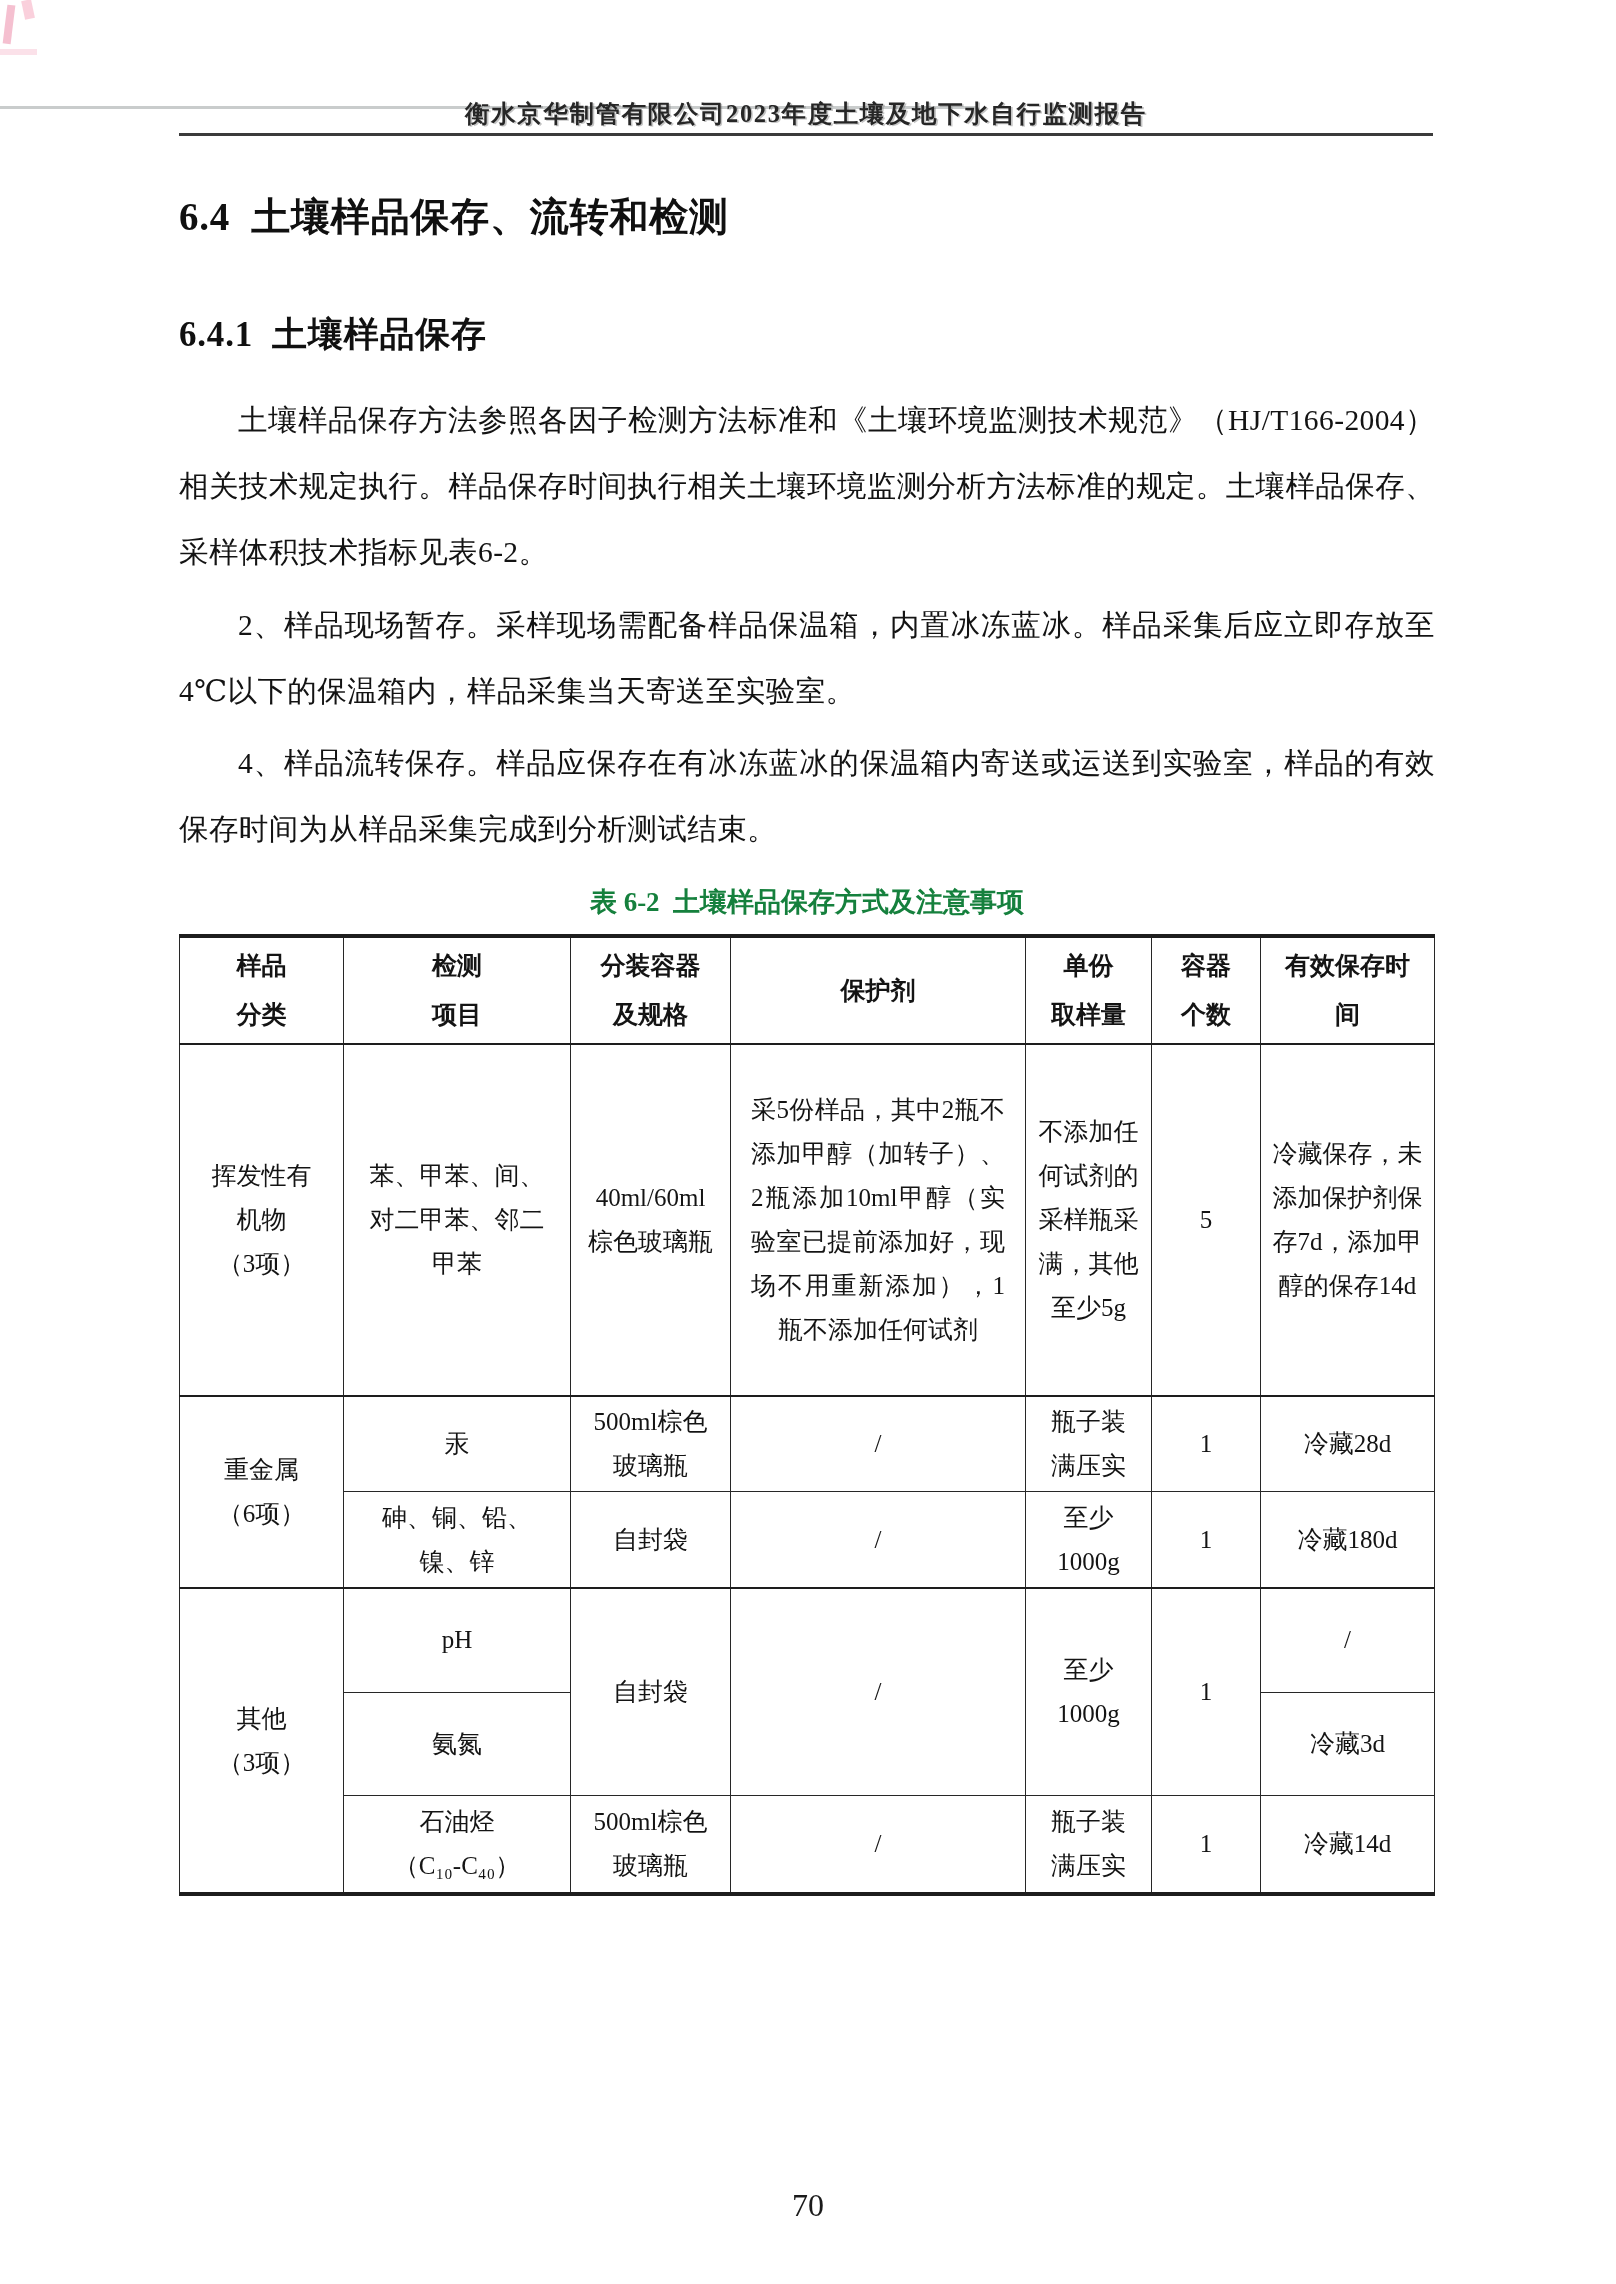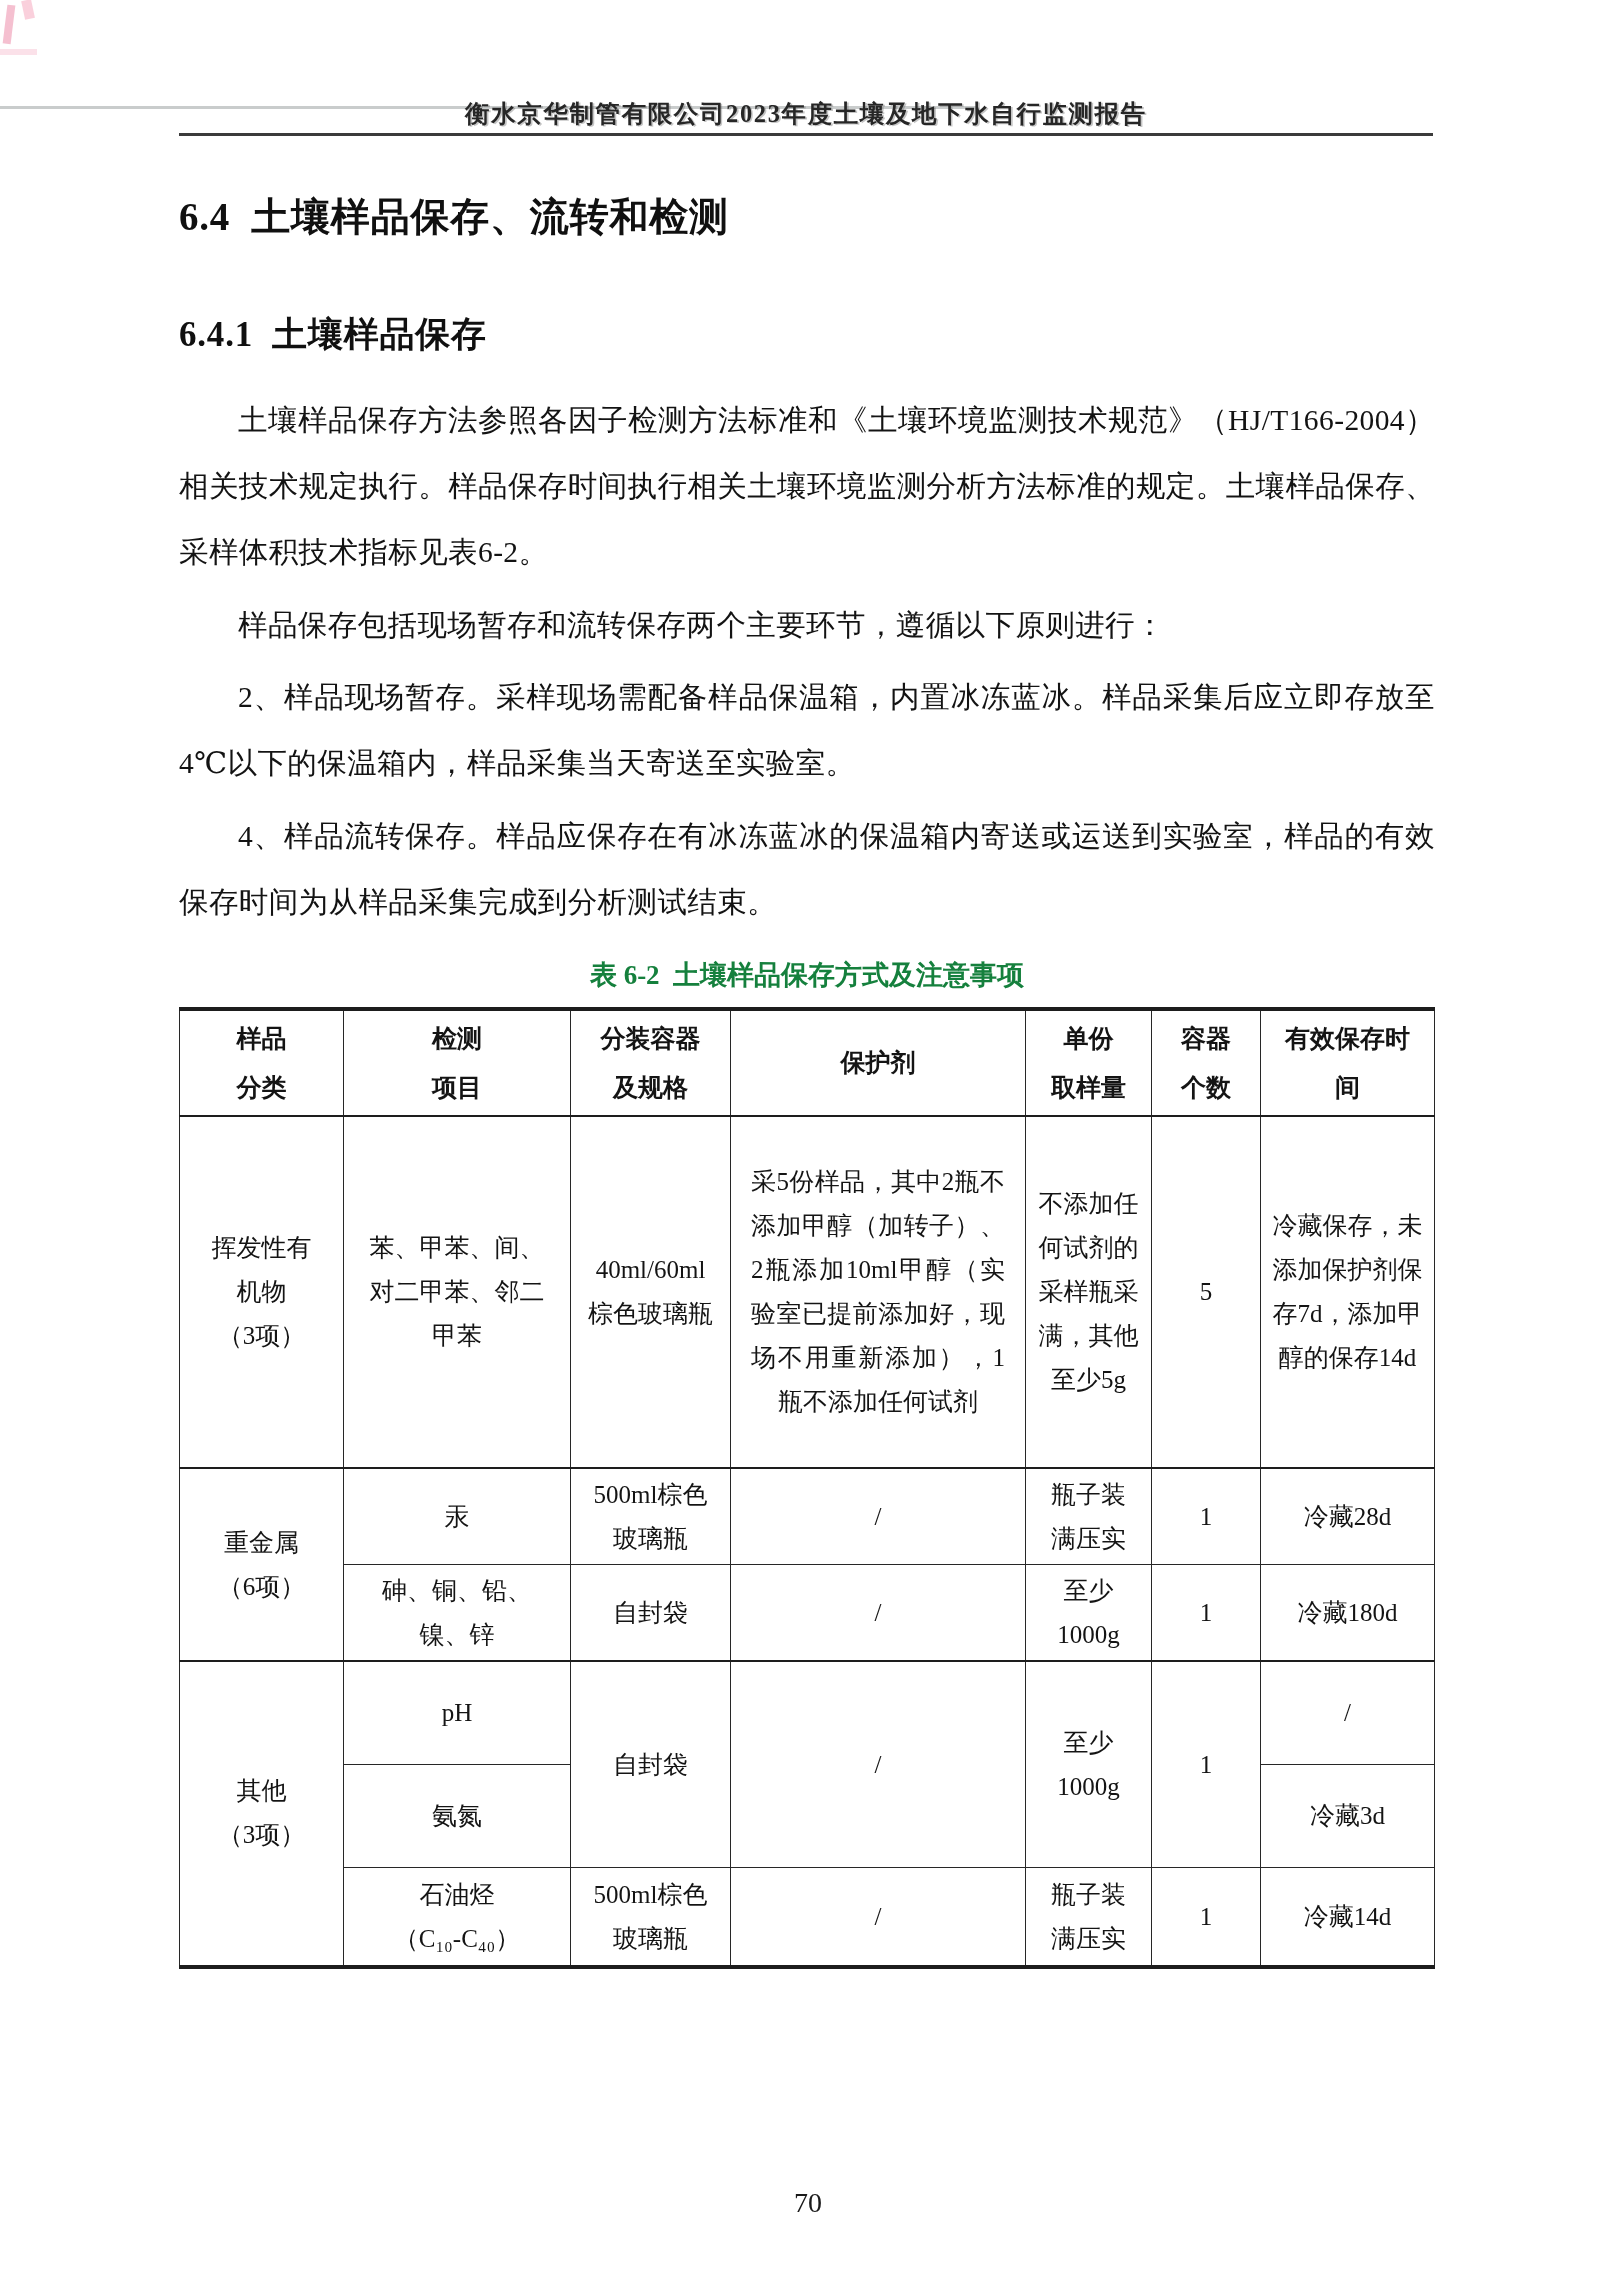--- a/index.html
+++ b/index.html
@@ -67,42 +67,41 @@
   tr.r-voc    { height:352px; }
   tr.r-hg     { height:91px; }
   tr.r-metals { height:84px; }
   tr.r-ph     { height:104px; }
   tr.r-nh3    { height:103px; }
   tr.r-oil    { height:99px; }
 
   
   .footer-page {
     position:absolute; top:2187px; left:0; width:1616px;
-    text-align:center; font-size:28px; color:#1a1a1a;
+    text-align:center; font-size:32px; color:#1a1a1a;
   }
 </style>
 </head>
 <body>
 
 <div class="artifact pink-a"></div>
 <div class="artifact pink-b"></div>
 <div class="artifact pink-c"></div>
 <div class="artifact rule-light"></div>
 
 <div class="running-header">衡水京华制管有限公司2023年度土壤及地下水自行监测报告</div>
 <div class="artifact rule-dark"></div>
 
 <div class="content">
 
   <div class="h-64">6.4  土壤样品保存、流转和检测</div>
   <div class="h-641">6.4.1  土壤样品保存</div>
 
   <div class="paras">
     <p>土壤样品保存方法参照各因子检测方法标准和《土壤环境监测技术规范》（HJ/T166-2004）相关技术规定执行。样品保存时间执行相关土壤环境监测分析方法标准的规定。土壤样品保存、采样体积技术指标见表6-2。</p>
-    <p>样品保存包括现场暂存和流转保存两个主要环节，遵循以下原则进行：</p>
     <p>2、样品现场暂存。采样现场需配备样品保温箱，内置冰冻蓝冰。样品采集后应立即存放至4℃以下的保温箱内，样品采集当天寄送至实验室。</p>
     <p>4、样品流转保存。样品应保存在有冰冻蓝冰的保温箱内寄送或运送到实验室，样品的有效保存时间为从样品采集完成到分析测试结束。</p>
   </div>
 
   <div class="table-title">表 6-2  土壤样品保存方式及注意事项</div>
 
   <table class="t62">
     <colgroup>
       <col style="width:164px">
         <col style="width:227px">

